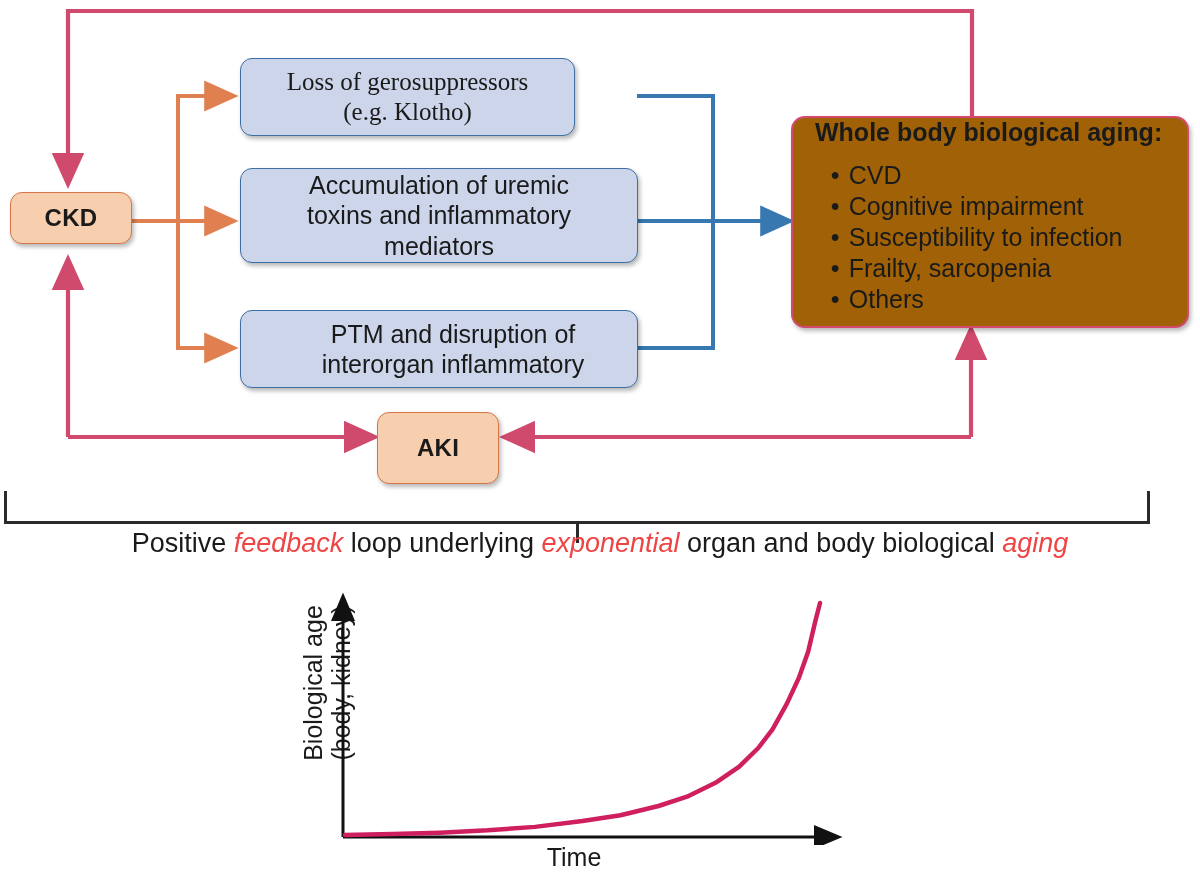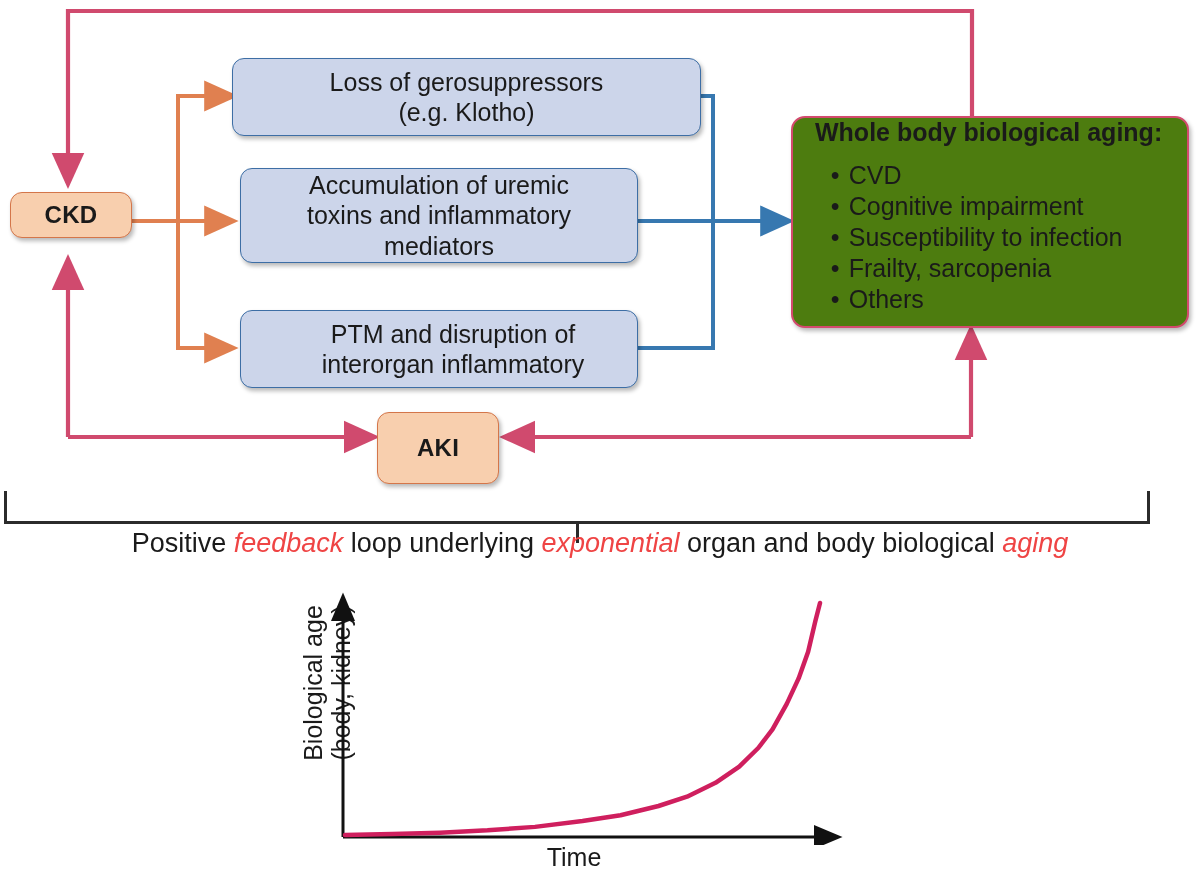--- a/index.html
+++ b/index.html
@@ -50,21 +50,21 @@
 
   .node-blue {
     background: #ccd5ea;
     border: 1.8px solid #3d6ea5;
     font-size: 25px;
     line-height: 1.22;
     padding: 6px 14px;
   }
 
   .node-pink {
-    background: #4d7c0f;
+    background: #a16207;
     border: 2.2px solid #d34a6e;
     font-size: 25px;
     line-height: 1.235;
     padding: 12px 16px 12px 22px;
     justify-content: flex-start;
     text-align: left;
     border-radius: 14px;
   }
   .node-pink .pink-inner { width: 100%; }
   .pink-title { font-weight: bold; }
@@ -192,29 +192,29 @@
       <path d="M178,221 L178,348 L233,348" marker-end="url(#ar-orange)"></path>
     </g>
 
     <g stroke="#3778b0" stroke-width="4" fill="none" stroke-linecap="butt">
       <path d="M637,96 L713,96 L713,221"></path>
       <path d="M637,348 L713,348 L713,221"></path>
       <path d="M637,221 L789,221" marker-end="url(#ar-blue)"></path>
     </g>
   </svg>
 
-  <div class="node node-pill" style="left:10px; top:192px; width:122px; height:46px;">
+  <div class="node node-pill" style="left:10px; top:192px; width:122px; height:52px;">
     <span>CKD</span>
   </div>
 
   <div class="node node-pill" style="left:377px; top:412px; width:122px; height:72px;">
     <span>AKI</span>
   </div>
 
-  <div class="node node-blue" style="left:232px; top:58px; width:469px; height:78px;">
+  <div class="node node-blue" style="left:240px; top:58px; width:335px; height:78px;font-family:Liberation Serif, serif;">
     <div>
       <div>Loss of gerosuppressors</div>
       <div>(e.g. Klotho)</div>
     </div>
   </div>
 
   <div class="node node-blue" style="left:240px; top:168px; width:398px; height:95px;">
     <div>
       <div>Accumulation of uremic</div>
       <div>toxins and inflammatory</div>

